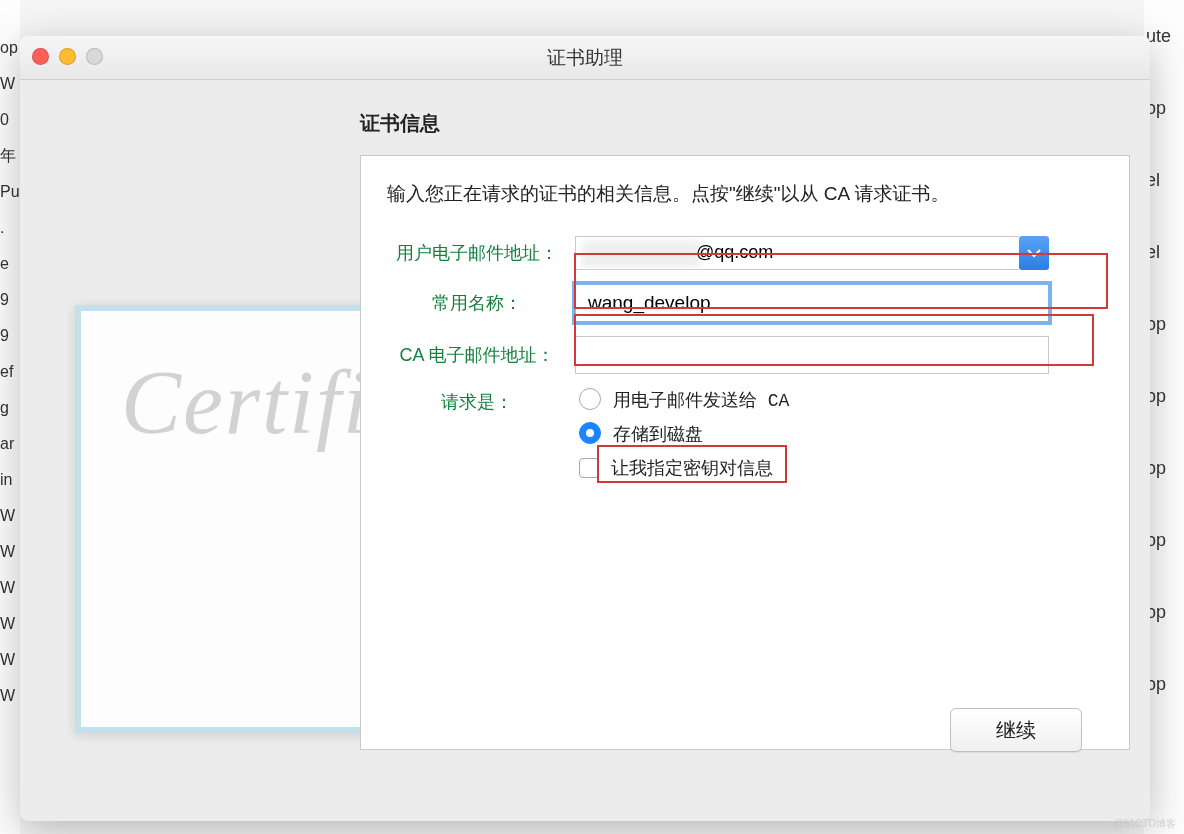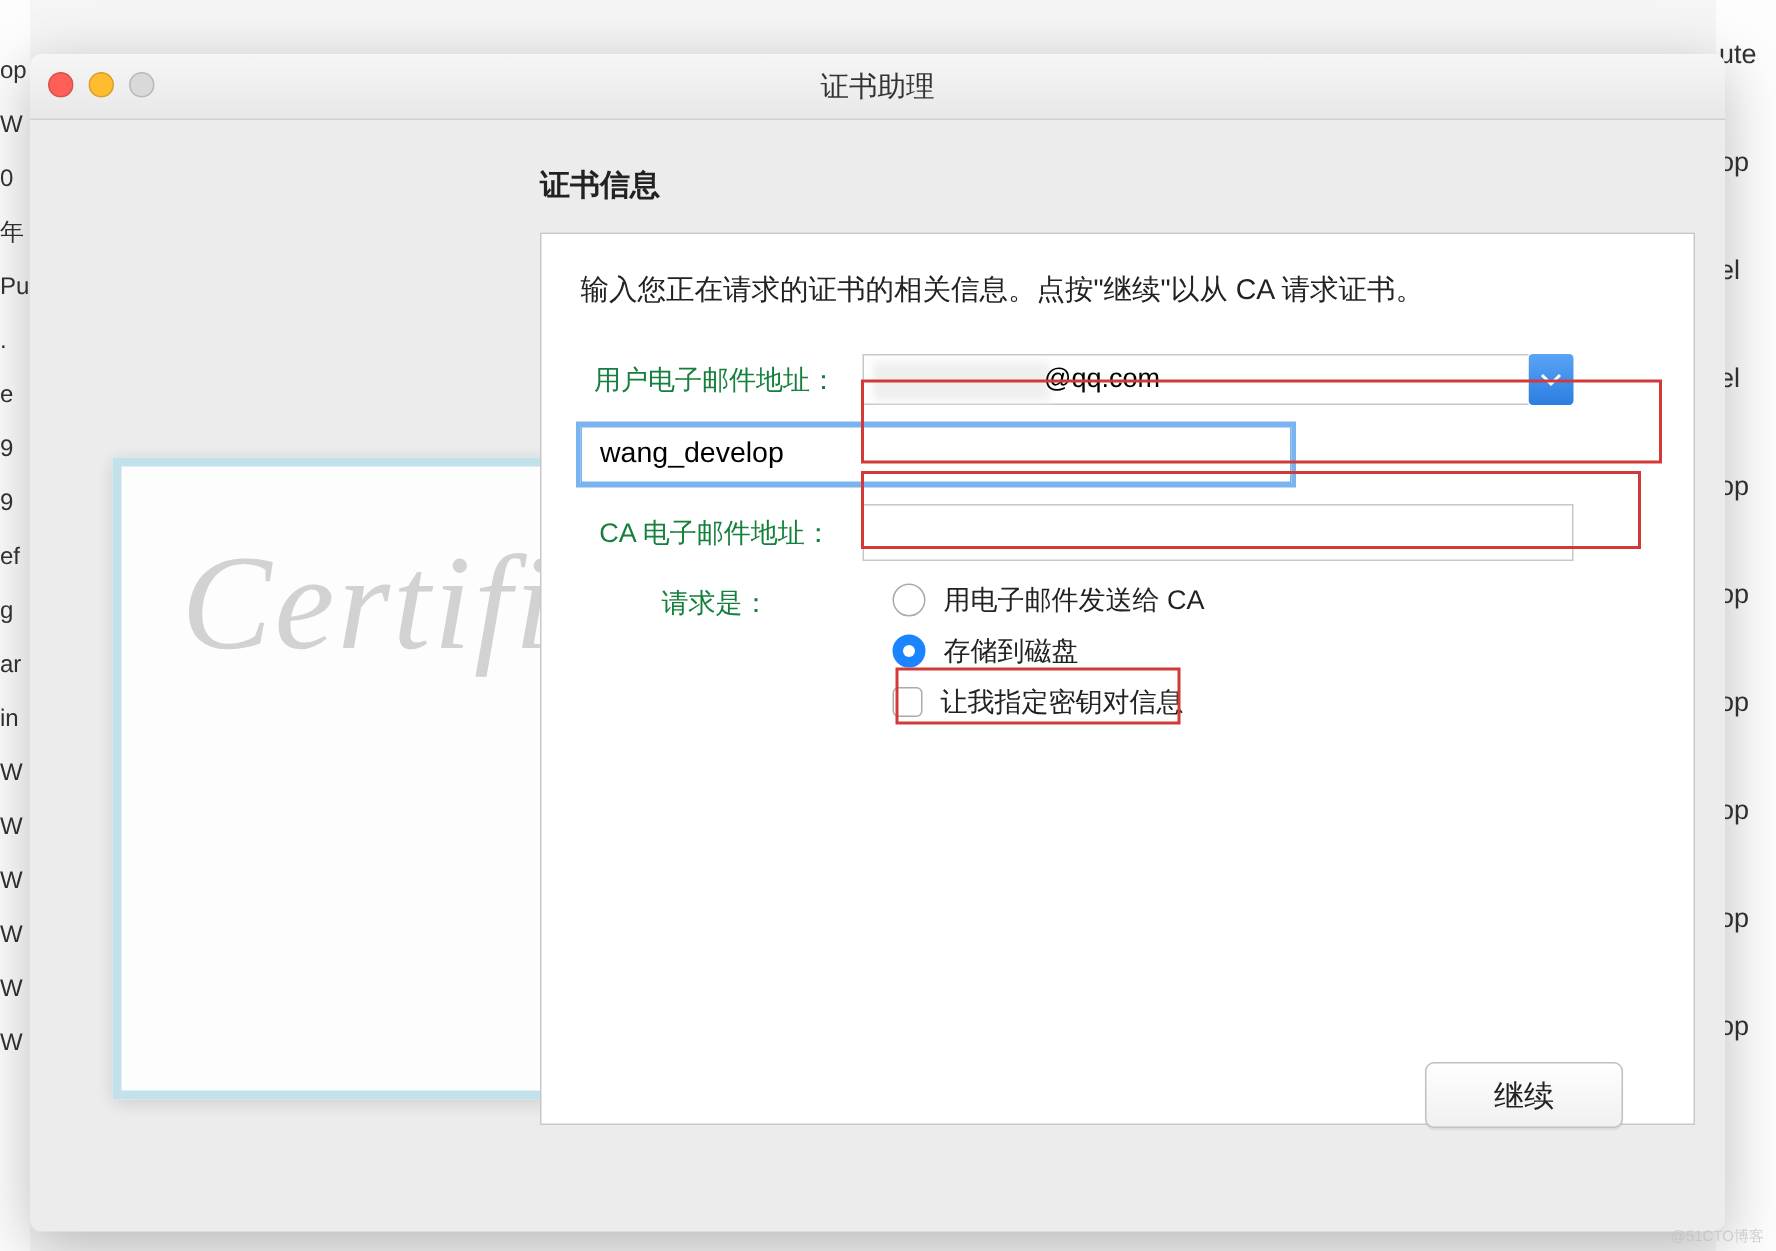--- a/index.html
+++ b/index.html
@@ -220,23 +220,23 @@
       border: 2px solid #d23a3a;
       position: absolute;
       left: 236px;
       top: 289px;
       width: 190px;
       height: 38px;
       pointer-events: none;
     }
     .radio-row {
       display: flex;
-      align-items: center;
       margin-bottom: 10px;
       margin-left: 4px;
+      font-family: Liberation Mono, monospace;
     }
     .radio {
       width: 22px;
       height: 22px;
       border-radius: 50%;
       border: 1px solid #aaa;
       background: #fff;
       margin-right: 12px;
       display: flex;
       align-items: center;
@@ -363,31 +363,32 @@
           </div>
           <button class="combo-btn">
             <svg viewBox="0 0 14 10">
                 <path d="M1 2 L7 8 L13 2" stroke="#fff" stroke-width="2" fill="none"></path>
               </svg>
           </button>
         </div>
       </div>
 
       <div class="form-row">
+        <div class="form-label">常用名称：</div>
         <div style="position:relative;">
           <input class="text-input focused" value="wang_develop" style="">
         </div>
       </div>
 
       <div class="form-row">
         <div class="form-label">CA 电子邮件地址：</div>
         <input class="text-input" value="" style="">
       </div>
 
-      <div class="form-row" style="align-items:flex-start;gap:16px;">
+      <div class="form-row" style="align-items:flex-start;">
         <div class="form-label" style="padding-top:2px;">请求是：</div>
         <div>
           <div class="radio-row">
             <div class="radio"></div>
             <span class="radio-label">用电子邮件发送给 CA</span>
           </div>
           <div class="radio-row">
             <div class="radio selected"></div>
             <span class="radio-label">存储到磁盘</span>
           </div>

